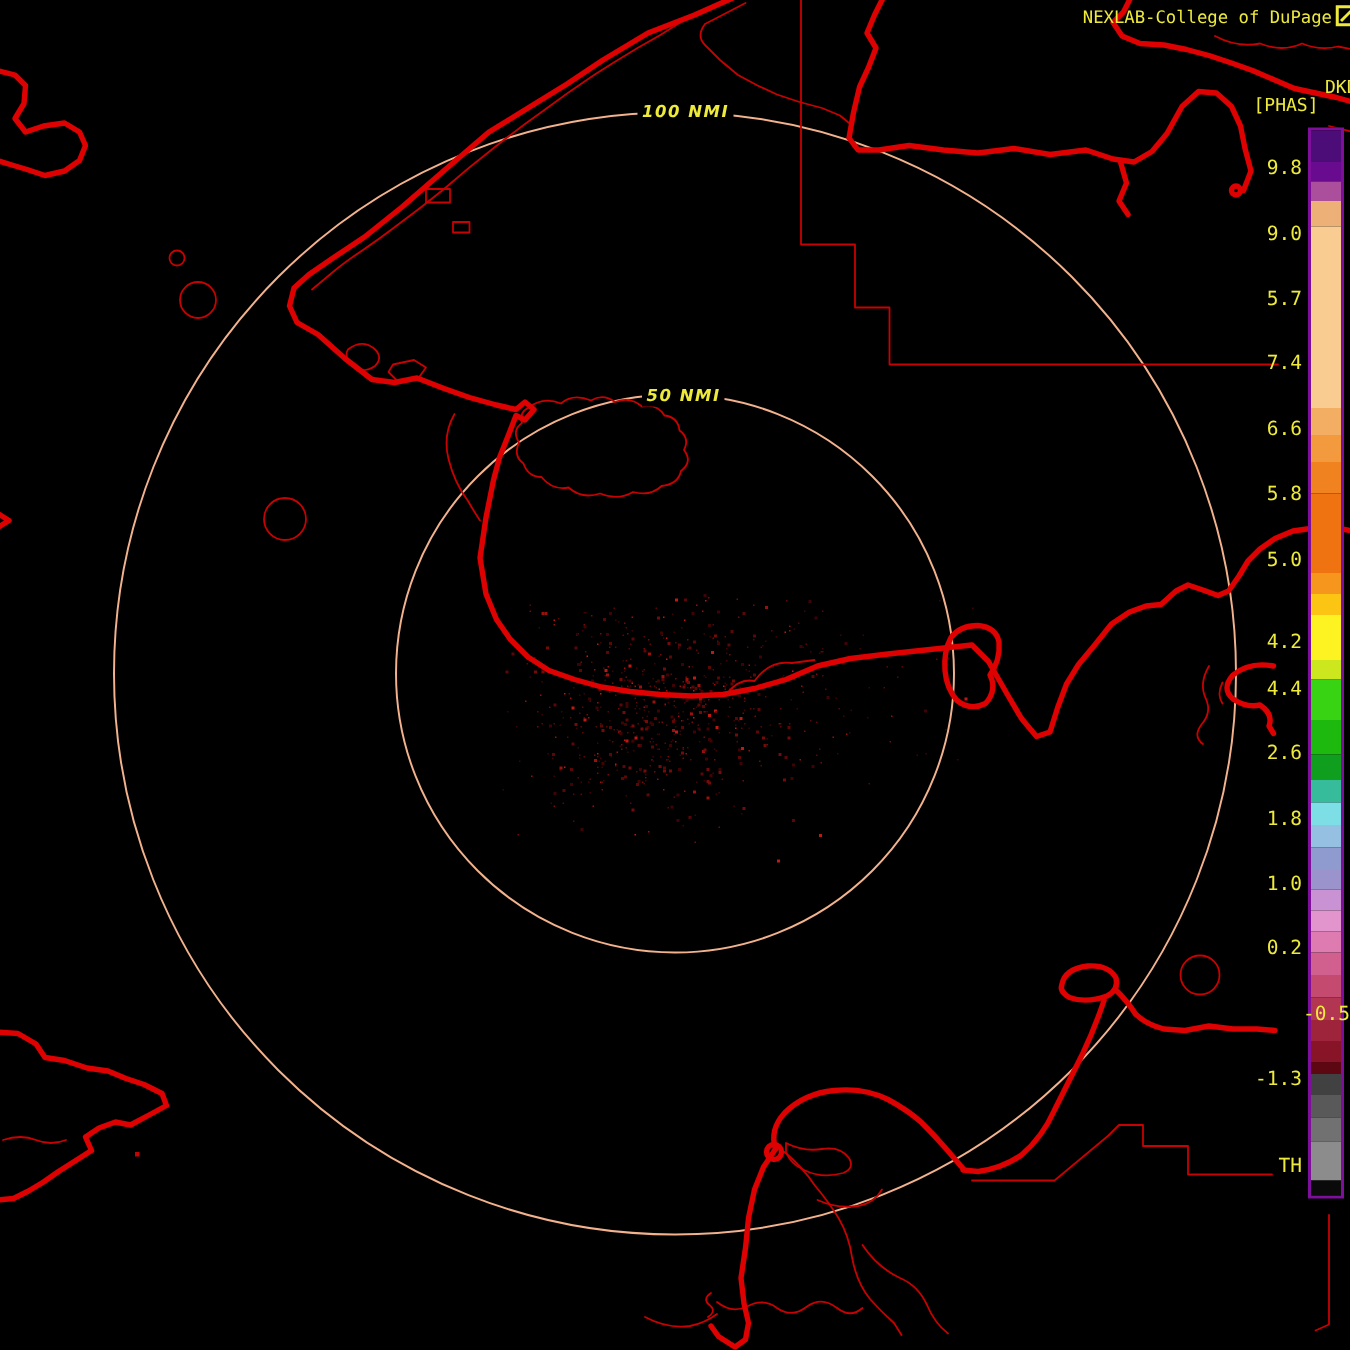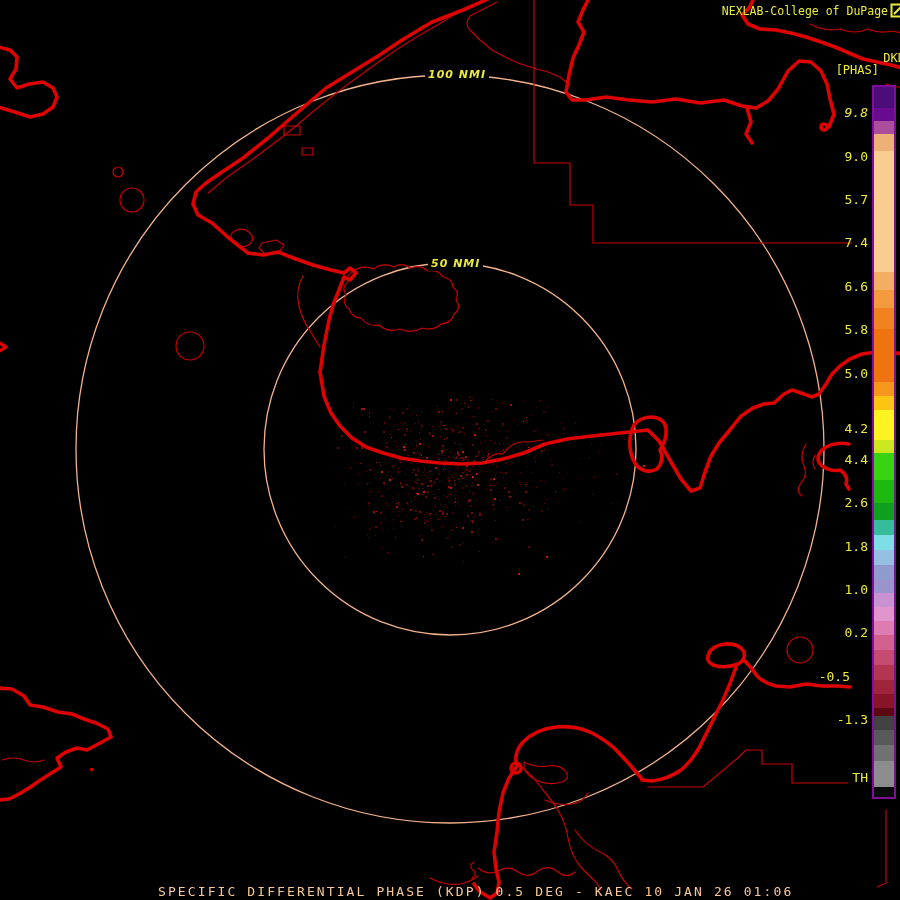--- a/index.html
+++ b/index.html
@@ -900,36 +900,35 @@
       <div style="height: 14px; background: rgb(157, 36, 58);"></div>
       <div style="height: 14px; background: rgb(135, 21, 39);"></div>
       <div style="height: 8px; background: rgb(92, 7, 18);"></div>
       <div style="height: 14px; background: rgb(65, 65, 65);"></div>
       <div style="height: 15px; background: rgb(89, 89, 89);"></div>
       <div style="height: 16px; background: rgb(113, 113, 113);"></div>
       <div style="height: 26px; background: rgb(140, 140, 140);"></div>
       <div style="height: 10px; background: rgb(10, 10, 10);"></div>
     </div>
   <div id="cb-labels">
-      <div class="cb-tick" style="left: 808px; top: 105px; font-style: italic;">9.8</div>
+      <div class="cb-tick" style="left: 808px; top: 105px;">9.8</div>
       <div class="cb-tick" style="left: 808px; top: 149px;">9.0</div>
       <div class="cb-tick" style="left: 808px; top: 192px;">5.7</div>
       <div class="cb-tick" style="left: 808px; top: 235px;">7.4</div>
       <div class="cb-tick" style="left: 808px; top: 279px;">6.6</div>
       <div class="cb-tick" style="left: 808px; top: 322px;">5.8</div>
       <div class="cb-tick" style="left: 808px; top: 366px;">5.0</div>
       <div class="cb-tick" style="left: 808px; top: 421px;">4.2</div>
       <div class="cb-tick" style="left: 808px; top: 452px;">4.4</div>
       <div class="cb-tick" style="left: 808px; top: 495px;">2.6</div>
       <div class="cb-tick" style="left: 808px; top: 539px;">1.8</div>
       <div class="cb-tick" style="left: 808px; top: 582px;">1.0</div>
       <div class="cb-tick" style="left: 808px; top: 625px;">0.2</div>
-      <div class="cb-tick" style="left: 790px; top: 669px; text-align: right;">-0.5</div>
+      <div class="cb-tick" style="left: 840px; top: 669px; text-align: right;">-0.5</div>
       <div class="cb-tick" style="left: 808px; top: 712px;">-1.3</div>
       <div class="cb-tick" style="left: 808px; top: 770px;">TH</div>
     </div>
 
   <div class="ring-label" style="left:425px;top:67px;">100 NMI</div>
   <div class="ring-label" style="left:428px;top:256px;">50 NMI</div>
 
-  <div id="footer-title">SPECIFIC DIFFERENTIAL PHASE (KDP) 0.5 DEG - KAEC 10 JAN 26 01:06</div>
 
 </div>
 
 </body></html>

